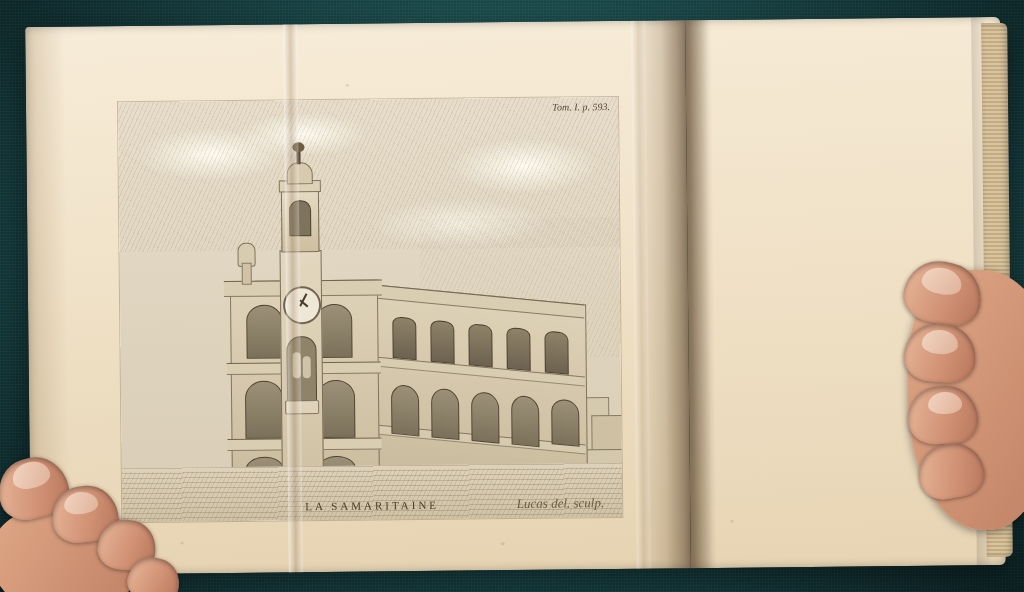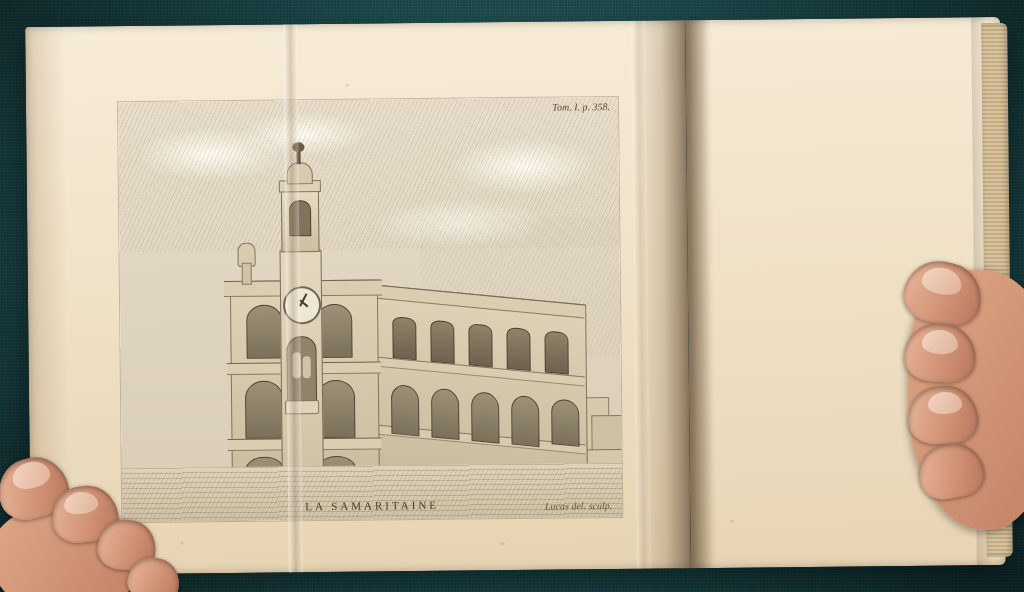--- a/index.html
+++ b/index.html
@@ -94,21 +94,21 @@
   .cornice{position:absolute;background:#d9cdb2;border-top:1px solid rgba(70,56,38,.7);
     border-bottom:1px solid rgba(70,56,38,.55);}
   .tower{position:absolute;}
   .river{position:absolute;left:0;bottom:0;width:100%;height:54px;
     background:repeating-linear-gradient(180deg, rgba(120,104,78,.28) 0 1px, rgba(0,0,0,0) 1px 5px),
                linear-gradient(180deg,#ded2ba,#cfc2a6);}
   .plate-caption{position:absolute;left:0;right:0;bottom:8px;text-align:center;
     font-family:"Liberation Serif",serif;font-size:11px;letter-spacing:3px;color:#4a3c2a;}
   .plate-tomline{position:absolute;right:8px;top:4px;font-size:10px;color:#5a4a34;
     font-style:italic;font-family:"Liberation Serif",serif;}
-  .plate-signature{position:absolute;right:10px;bottom:6px;font-size:10px;color:#6a5943;
+  .plate-signature{position:absolute;right:18px;bottom:6px;font-size:13px;color:#6a5943;
     font-style:italic;}
   
   .speck{position:absolute;border-radius:50%;background:rgba(120,95,60,.18);}
 </style>
 </head>
 <body>
 
 <div id="stage">
   <div id="cloth"></div>
 
@@ -209,21 +209,21 @@
         <div style="position:absolute;left:118px;top:142px;width:16px;height:22px;background:#d8ccb0;border-radius:8px 8px 3px 3px;border:1px solid rgba(70,56,38,.6);"></div>
         <div style="position:absolute;left:122px;top:162px;width:8px;height:20px;background:#cfc2a5;border:1px solid rgba(70,56,38,.5);"></div>
 
         <div style="position:absolute;left:96px;top:396px;width:380px;height:26px;background:linear-gradient(180deg,#d2c5a8,#bfb092);border-top:1px solid rgba(70,56,38,.7);transform:skewY(2deg);"></div>
         <div style="position:absolute;left:4px;top:404px;width:120px;height:40px;background:#d0c4a7;border:1px solid rgba(70,56,38,.5);"></div>
         <div class="hatch" style="left:4px;top:404px;width:120px;height:40px;opacity:.5;"></div>
 
         <div class="river"></div>
         <div class="hatch" style="left:0;bottom:0;width:100%;height:50px;opacity:.35;"></div>
 
-        <div class="plate-tomline">Tom. I. p. 358.</div>
+        <div class="plate-tomline">Tom. I. p. 593.</div>
         <div class="plate-caption">LA SAMARITAINE</div>
         <div class="plate-signature">Lucas del. sculp.</div>
       </div>
 
       <div class="speck" style="left:320px;top:60px;width:3px;height:3px;"></div>
       <div class="speck" style="left:470px;top:520px;width:4px;height:3px;"></div>
       <div class="speck" style="left:150px;top:516px;width:3px;height:3px;"></div>
     </div>
 
     <div class="page" id="page-right">

